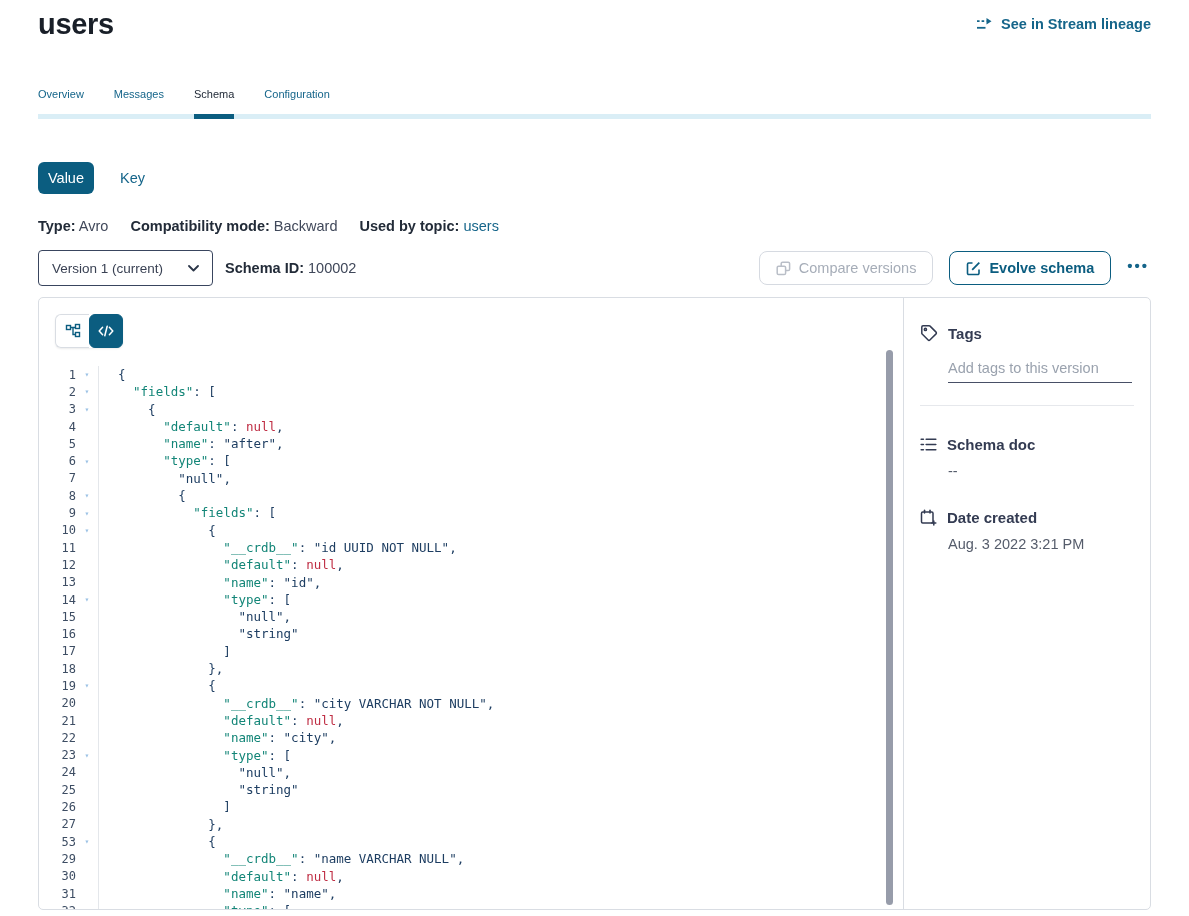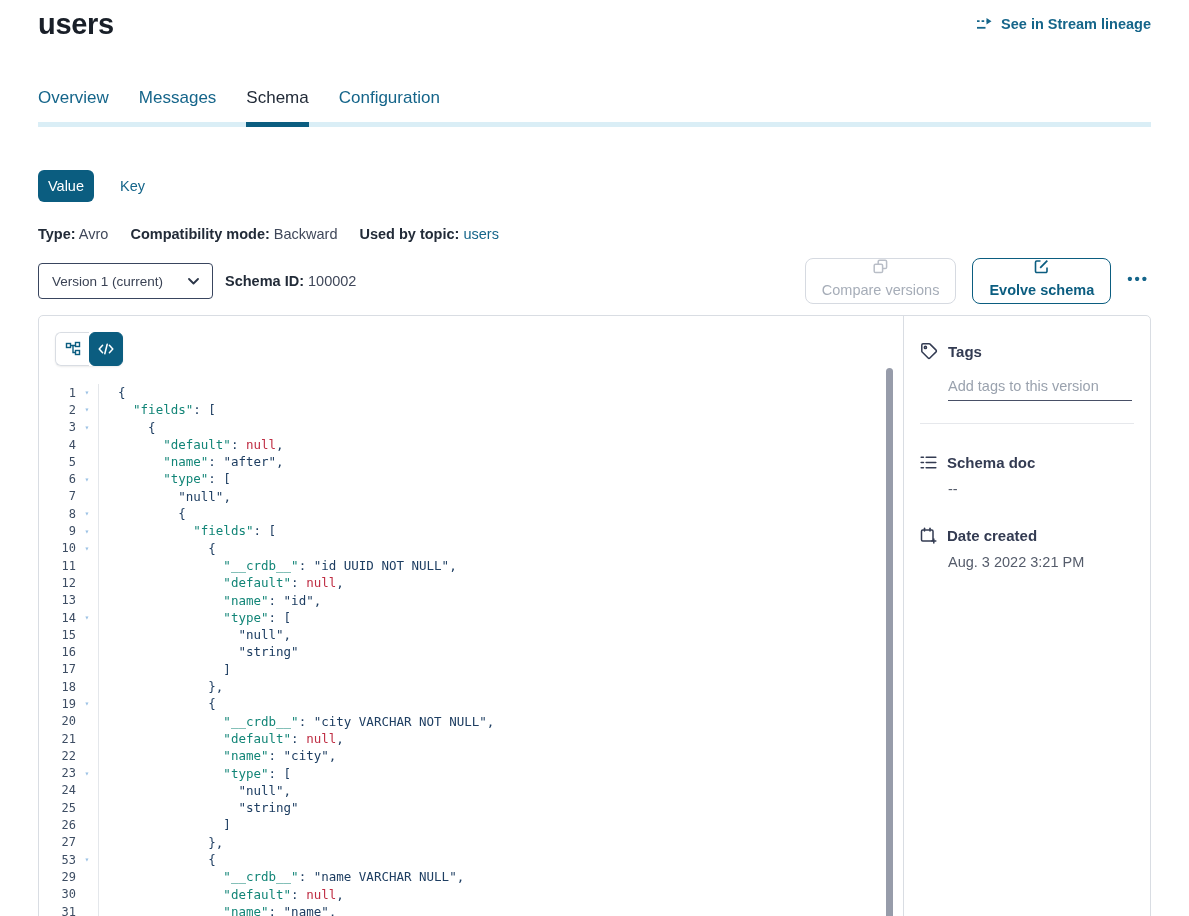--- a/index.html
+++ b/index.html
@@ -8,21 +8,21 @@
   .page { padding:0 38px; }
 
   
   .topbar { display:flex; align-items:flex-start; justify-content:space-between; padding-top:8px; }
   .title { font-size:29px; font-weight:700; color:#191f28; letter-spacing:-0.3px; }
   .lineage-link { display:flex; align-items:center; gap:7px; margin-top:8px;
     color:#15658a; font-size:14.5px; font-weight:600; cursor:pointer; text-decoration:none; }
 
   
   .tabs { display:flex; gap:30px; margin-top:47px; border-bottom:5px solid #daeef6; }
-  .tab { font-size:17px; font-weight:500; color:#15658a; padding-bottom:14px;
+  .tab { font-size:11px; font-weight:500; color:#15658a; padding-bottom:14px;
     margin-bottom:-5px; border-bottom:5px solid transparent; cursor:pointer; }
   .tab.active { color:#222b38; border-bottom-color:#0b5d80; }
 
   
   .toggle-row { margin-top:43px; display:flex; align-items:center; }
   .seg { font-size:14.5px; border:none; background:none; cursor:pointer; font-family:inherit; }
   .seg.active { background:#0b5d80; color:#ffffff; border-radius:6px; width:56px; height:32px; }
   .seg.plain { color:#15658a; margin-left:26px; }
 
   
@@ -32,22 +32,22 @@
   .meta .link { color:#15658a; cursor:pointer; }
 
   
   .version-row { margin-top:16px; display:flex; align-items:center; }
   .select { width:175px; height:36px; border:1px solid #39455e; border-radius:4px;
     display:flex; align-items:center; justify-content:space-between; padding:0 13px;
     font-size:13.5px; color:#3a4254; cursor:pointer; background:#fff; }
   .schema-id { margin-left:12px; font-size:14.5px; color:#40485a; }
   .schema-id b { color:#222b38; }
   .btns { margin-left:auto; display:flex; align-items:center; gap:16px; }
-  .btn { height:46px; border-radius:8px; font-size:14.5px; display:flex; align-items:center;
-    gap:8px; padding:0 16px; background:#fff; cursor:pointer; font-family:inherit;flex-direction:column; }
+  .btn { height:34px; border-radius:8px; font-size:14.5px; display:flex; align-items:center;
+    gap:8px; padding:0 16px; background:#fff; cursor:pointer; font-family:inherit; }
   .btn.disabled { border:1px solid #d6dae1; color:#a6adb8; cursor:default; }
   .btn.primary-outline { border:1px solid #0b5d80; color:#0b5d80; font-weight:700; }
   .more-btn { border:none; background:none; color:#15658a; font-size:15px; font-weight:700;
     letter-spacing:2px; cursor:pointer; padding:0 2px 6px 0; }
 
   
   .panel { margin-top:11px; height:613px; border:1px solid #d9dde3; border-radius:5px;
     display:flex; overflow:hidden; }
   .editor { flex:1; position:relative; min-width:0; }
   .viewtoggle { margin:16px 0 0 16px; display:inline-flex; border-radius:6px;

